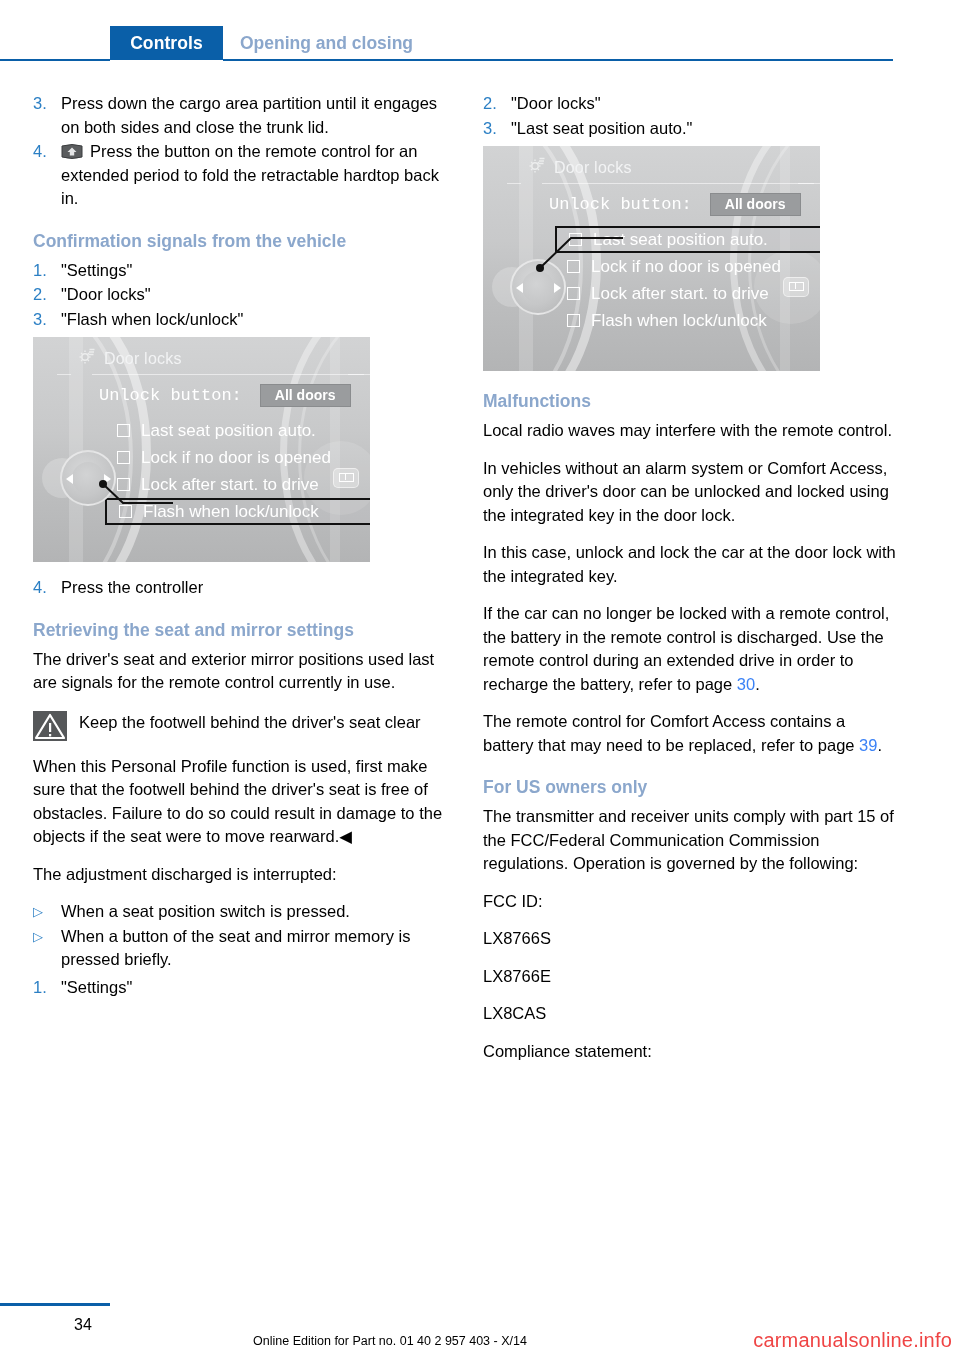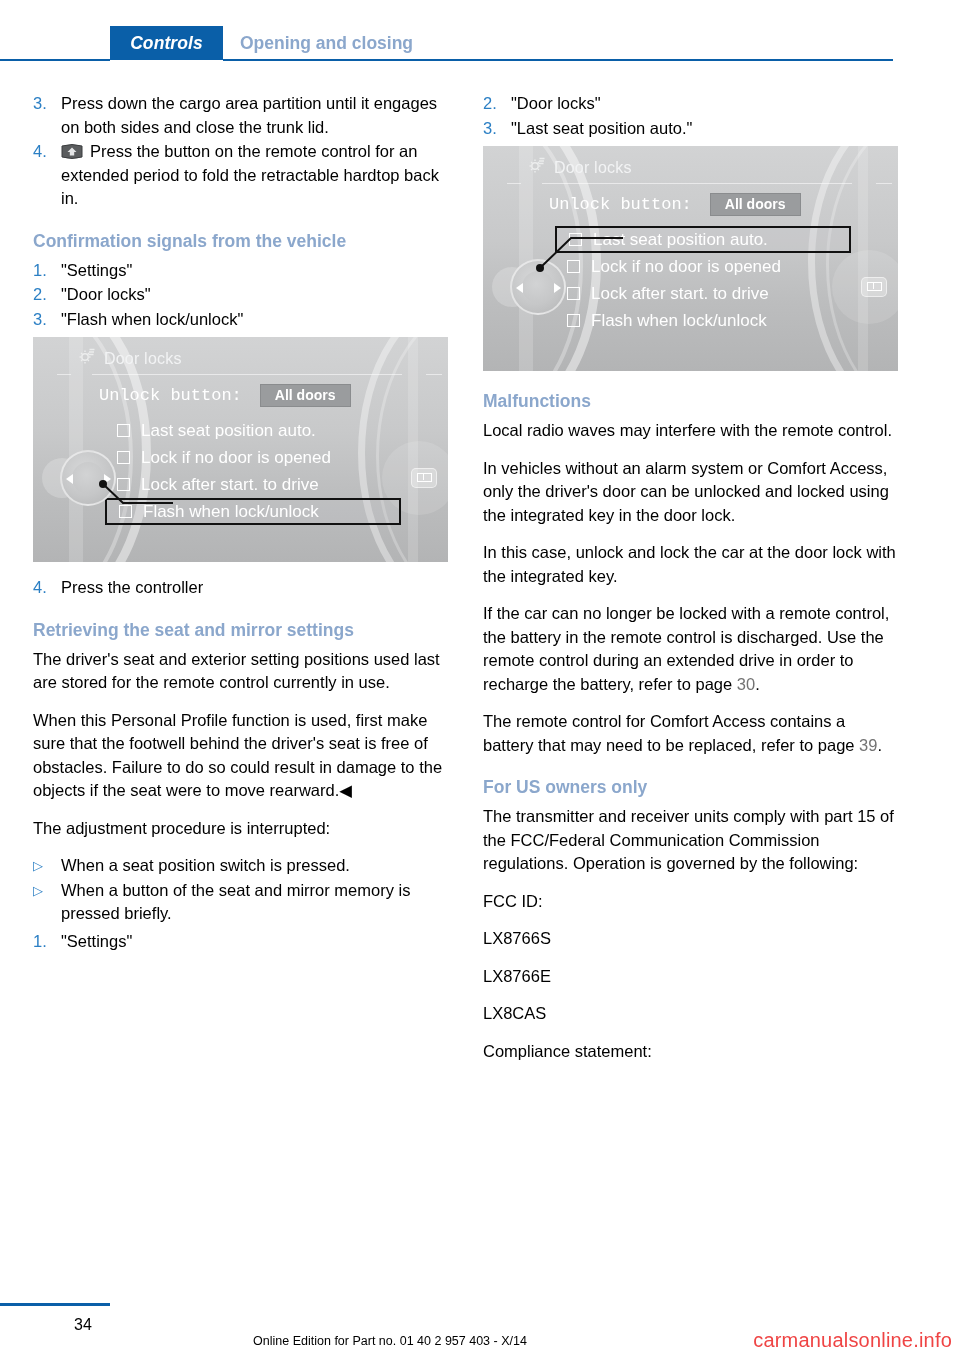--- a/index.html
+++ b/index.html
@@ -31,21 +31,20 @@
     width: 113px;
     height: 34px;
     background: #0a5fa8;
     color: #ffffff;
     font-size: 17.5px;
     font-weight: bold;
     display: flex;
     align-items: center;
     justify-content: center;
     letter-spacing: 0.1px;
-    font-style: italic;
   }
   .header-section {
     position: absolute;
     left: 240px;
     top: 0;
     height: 34px;
     display: flex;
     align-items: center;
     color: #8ba7cc;
     font-size: 17.5px;
@@ -107,21 +106,21 @@
   .list-item .marker.bullet {
     color: #2b7fc4;
     font-size: 13px;
     line-height: 23.5px;
   }
   .list-item .item-text {
     flex: 1;
     color: #000;
   }
 
-  .link-page { color: #737373; }
+  .link-page { color: #3b82f6; }
 
   
   .warning {
     display: flex;
     margin: 16px 0 14px 0;
   }
   .warn-icon {
     flex: 0 0 34px;
     height: 30px;
     background: #555759;
@@ -139,21 +138,21 @@
   .key-glyph {
     display: inline-block;
     width: 22px;
     height: 17px;
     vertical-align: -3px;
     margin-right: 7px;
   }
 
   
   .idrive {
-    width: 415px;
+    width: 337px;
     height: 225px;
     position: relative;
     margin: 6px 0 14px 0;
     background: linear-gradient(to bottom, #d2d3d4 0%, #c8c9ca 42%, #bcbdbe 70%, #b3b4b5 100%);
     overflow: hidden;
   }
   .idrive .arc-left {
     position: absolute;
     left: -92px;
     top: -48px;
@@ -544,25 +543,35 @@
   </div>
 
   <div class="list">
     <div class="list-item">
       <span class="marker">4.</span>
       <span class="item-text">Press the controller</span>
     </div>
   </div>
 
   <h2 class="section-heading">Retrieving the seat and mirror settings</h2>
-  <p class="body-text">The driver's seat and exterior setting positions used last are stored for the remote control currently in use.</p>
-
+  <p class="body-text">The driver's seat and exterior mirror positions used last are signals for the remote control currently in use.</p>
+
+  <div class="warning">
+    <div class="warn-icon">
+      <svg width="34" height="30" viewBox="0 0 34 30">
+        <path d="M17 4 L31 27 L3 27 Z" fill="none" stroke="#ffffff" stroke-width="2.2" stroke-linejoin="round"></path>
+        <rect x="16" y="12" width="2.2" height="9" fill="#ffffff"></rect>
+        <rect x="16" y="23" width="2.2" height="2.4" fill="#ffffff"></rect>
+      </svg>
+    </div>
+    <div class="warning-text">Keep the footwell behind the driver's seat clear</div>
+  </div>
 
   <p class="body-text">When this Personal Profile function is used, first make sure that the footwell behind the driver's seat is free of obstacles. Failure to do so could result in damage to the objects if the seat were to move rearward.◀</p>
-  <p class="body-text">The adjustment procedure is interrupted:</p>
+  <p class="body-text">The adjustment discharged is interrupted:</p>
 
   <div class="list">
     <div class="list-item">
       <span class="marker bullet">▷</span>
       <span class="item-text">When a seat position switch is pressed.</span>
     </div>
     <div class="list-item">
       <span class="marker bullet">▷</span>
       <span class="item-text">When a button of the seat and mirror memory is pressed briefly.</span>
     </div>

